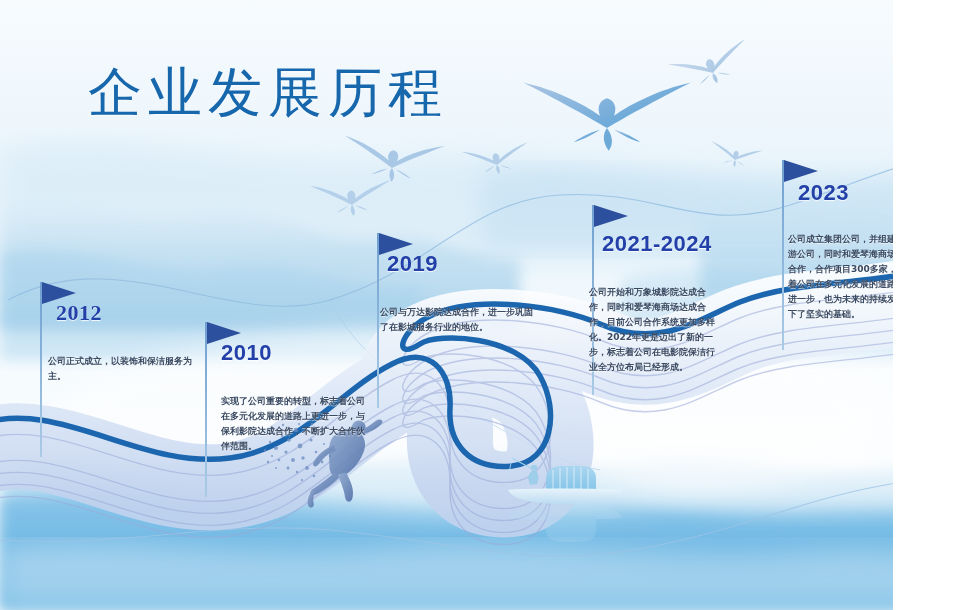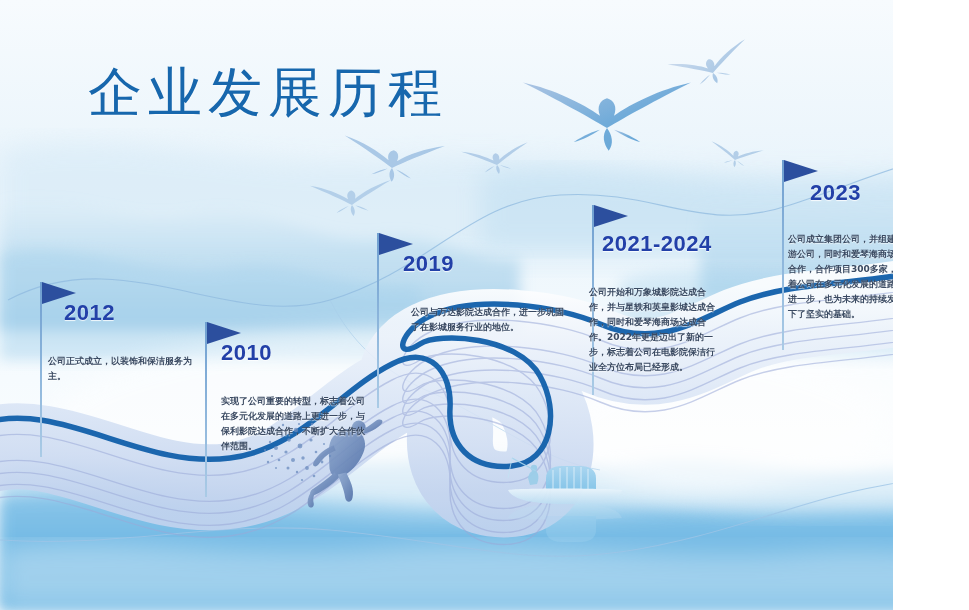--- a/index.html
+++ b/index.html
@@ -33,41 +33,41 @@
   .ms-year{position:absolute;font-size:22px;font-weight:700;color:#2240a8;letter-spacing:.5px;
     font-family:"Liberation Sans","DejaVu Sans",sans-serif;white-space:nowrap;
     text-shadow:0 1px 1px rgba(255,255,255,.85);}
   .ms-body{position:absolute;font-size:9px;line-height:15px;color:#3a4a62;font-weight:700;
     font-family:"DejaVu Sans","Liberation Sans",sans-serif;
     text-shadow:0 1px 1px rgba(255,255,255,.75);margin-top:24px;}
 
   
   #ms-2012{left:40px;top:282px;}
   #ms-2012 .ms-pole{height:175px;}
-  #ms-2012 .ms-year{left:24px;top:18px;}
+  #ms-2012 .ms-year{left:16px;top:18px;font-family:Liberation Serif, serif;}
   #ms-2012 .ms-body{left:8px;top:48px;width:152px;}
 
   #ms-2015{left:205px;top:322px;}
   #ms-2015 .ms-pole{height:175px;}
   #ms-2015 .ms-year{left:16px;top:18px;}
   #ms-2015 .ms-body{left:16px;top:48px;width:146px;}
 
   #ms-2019{left:377px;top:233px;}
   #ms-2019 .ms-pole{height:175px;}
-  #ms-2019 .ms-year{left:26px;top:18px;}
-  #ms-2019 .ms-body{left:3px;top:48px;width:156px;padding-left:31px;}
+  #ms-2019 .ms-year{left:10px;top:18px;}
+  #ms-2019 .ms-body{left:3px;top:48px;width:156px;}
 
   #ms-2021{left:592px;top:205px;}
   #ms-2021 .ms-pole{height:190px;}
   #ms-2021 .ms-year{left:10px;top:26px;}
   #ms-2021 .ms-body{left:-3px;top:56px;width:130px;}
 
   #ms-2023{left:782px;top:160px;}
   #ms-2023 .ms-pole{height:190px;}
-  #ms-2023 .ms-year{left:28px;top:20px;}
+  #ms-2023 .ms-year{left:16px;top:20px;}
   #ms-2023 .ms-body{left:6px;top:48px;width:132px;}
 </style>
 </head>
 <body>
 
 <div id="stage">
 
   <svg class="layer svg" viewBox="0 0 969 610" xmlns="http://www.w3.org/2000/svg">
     <defs>
       <linearGradient id="gSky" x1="0" y1="0" x2="0" y2="1">
@@ -352,21 +352,21 @@
     <div class="ms-pole"></div>
     <div class="ms-flag"></div>
     <div class="ms-year">2019</div>
     <div class="ms-body">公司与万达影院达成合作，进一步巩固了在影城服务行业的地位。</div>
   </div>
 
   <div class="milestone" id="ms-2021">
     <div class="ms-pole"></div>
     <div class="ms-flag"></div>
     <div class="ms-year">2021-2024</div>
-    <div class="ms-body">公司开始和万象城影院达成合作，并与星轶和英皇影城达成合作，同时和爱琴海商场达成合作。2022年更是迈出了新的一步，标志着公司在电影院保洁行业全方位布局已经形成。</div>
+    <div class="ms-body">公司开始和万象城影院达成合作，同时和爱琴海商场达成合作，目前公司合作系统更加多样化。2022年更是迈出了新的一步，标志着公司在电影院保洁行业全方位布局已经形成。</div>
   </div>
 
   <div class="milestone" id="ms-2023">
     <div class="ms-pole"></div>
     <div class="ms-flag"></div>
     <div class="ms-year">2023</div>
     <div class="ms-body">公司成立集团公司，并组建了旅游公司，同时和爱琴海商场达成合作，合作项目300多家，标志着公司在多元化发展的道路上更进一步，也为未来的持续发展打下了坚实的基础。</div>
   </div>
 
 </div>

